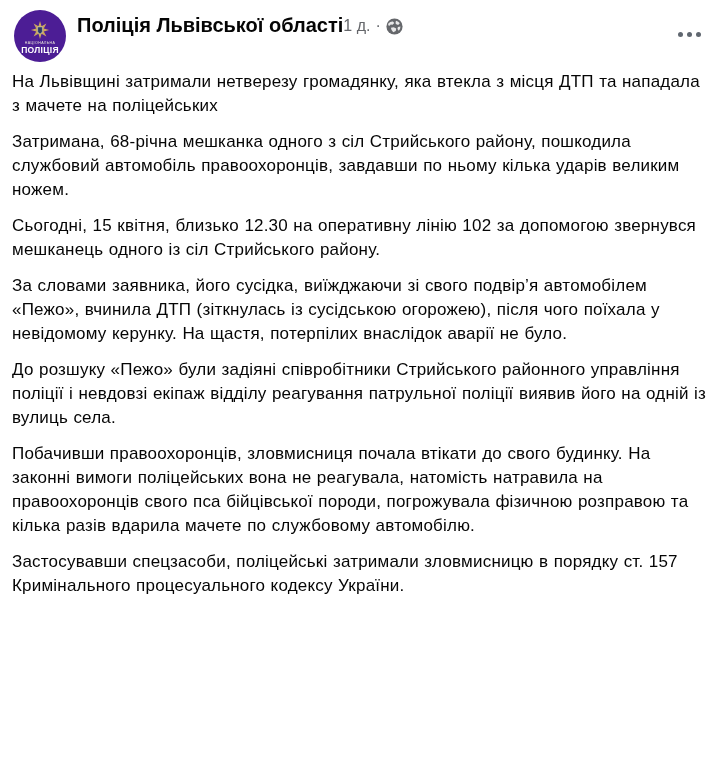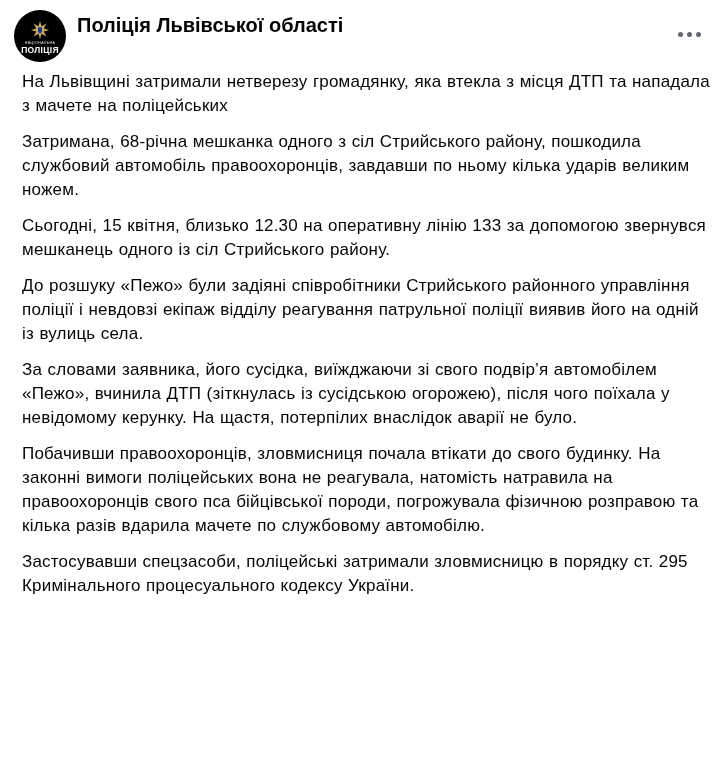--- a/index.html
+++ b/index.html
@@ -90,64 +90,77 @@
     border-radius: 6px;
   }
   .menu-dot {
     width: 5px;
     height: 5px;
     border-radius: 50%;
     background: #606770;
   }
   
   .post-body {
-    padding: 4px 17px 0 22px;
+    padding: 4px 17px 0 12px;
   }
   .post-body p {
     font-size: 17px;
     letter-spacing: 0.2px;
     line-height: 24px;
     color: #050505;
     margin-bottom: 12px;
     word-spacing: 0.5px;
   }
 </style>
 </head>
 <body>
 
 <div class="post-card">
 
   <div class="post-header">
 
-    <div class="avatar" style="background:#000000;">
+    <div class="avatar" style="background:#4c1d95;">
       <span class="avatar-star">
         <svg width="20" height="20" viewBox="-11 -11 22 22">
           <polygon points="0,-10 1.72,-4.16 7.07,-7.07 4.16,-1.72 10,0 4.16,1.72 7.07,7.07 1.72,4.16 0,10 -1.72,4.16 -7.07,7.07 -4.16,1.72 -10,0 -4.16,-1.72 -7.07,-7.07 -1.72,-4.16" fill="#c9a55f"></polygon>
           <path d="M -2.6,-3.4 L 2.6,-3.4 L 2.6,1.4 Q 2.6,3.4 0,4.4 Q -2.6,3.4 -2.6,1.4 Z" fill="#28386b" stroke="#e8e4d8" stroke-width="0.5"></path>
         </svg>
       </span>
       <span class="avatar-line1">НАЦІОНАЛЬНА</span>
       <span class="avatar-line2">ПОЛІЦІЯ</span>
     </div>
 
     <div class="header-text">
       <a class="page-name">Поліція Львівської області</a>
+      <div class="meta-row">
+        <span>1 д.</span>
+        <span class="meta-sep">·</span>
+        <span class="globe-icon">
+          <svg width="17" height="17" viewBox="0 0 16 16">
+            <circle cx="8" cy="8" r="7.6" fill="#65676b"></circle>
+            <path d="M2.2,5.2 Q4,3.2 6.5,3.4 L7.8,4.6 L6.2,6.4 L4.4,6.0 L3.4,7.4 L2.0,6.8 Z" fill="#ffffff" opacity="0.85"></path>
+            <path d="M9.5,2.6 Q11.8,3.2 13.0,5.0 L11.4,6.6 L9.2,5.6 L9.0,3.8 Z" fill="#ffffff" opacity="0.85"></path>
+            <path d="M4.6,9.2 L7.2,8.6 L9.6,9.8 L9.2,12.2 L6.8,13.4 Q5.0,12.2 4.6,9.2 Z" fill="#ffffff" opacity="0.85"></path>
+            <path d="M11.2,8.4 L13.6,8.0 Q13.6,10.4 12.0,12.0 L10.8,10.4 Z" fill="#ffffff" opacity="0.85"></path>
+          </svg>
+        </span>
+      </div>
     </div>
 
     <button class="menu-button" aria-label="Actions">
       <span class="menu-dot"></span>
       <span class="menu-dot"></span>
       <span class="menu-dot"></span>
     </button>
   </div>
 
   <div class="post-body">
 
   <p>На Львівщині затримали нетверезу громадянку, яка втекла з місця ДТП та нападала з мачете на поліцейських</p>
       <p>Затримана, 68-річна мешканка одного з сіл Стрийського району, пошкодила службовий автомобіль правоохоронців, завдавши по ньому кілька ударів великим ножем.</p>
-      <p>Сьогодні, 15 квітня, близько 12.30 на оперативну лінію 133 за допомогою звернувся мешканець одного із сіл Стрийського району.</p>
+      <p>Сьогодні, 15 квітня, близько 12.30 на оперативну лінію 102 за допомогою звернувся мешканець одного із сіл Стрийського району.</p>
+      <p>За словами заявника, його сусідка, виїжджаючи зі свого подвір’я автомобілем «Пежо», вчинила ДТП (зіткнулась із сусідською огорожею), після чого поїхала у невідомому керунку. На щастя, потерпілих внаслідок аварії не було.</p>
       <p>До розшуку «Пежо» були задіяні співробітники Стрийського районного управління поліції і невдовзі екіпаж відділу реагування патрульної поліції виявив його на одній із вулиць села.</p>
-      <p>За словами заявника, його сусідка, виїжджаючи зі свого подвір’я автомобілем «Пежо», вчинила ДТП (зіткнулась із сусідською огорожею), після чого поїхала у невідомому керунку. На щастя, потерпілих внаслідок аварії не було.</p>
       <p>Побачивши правоохоронців, зловмисниця почала втікати до свого будинку. На законні вимоги поліцейських вона не реагувала, натомість натравила на правоохоронців свого пса бійцівської породи, погрожувала фізичною розправою та кілька разів вдарила мачете по службовому автомобілю.</p>
-      <p>Застосувавши спецзасоби, поліцейські затримали зловмисницю в порядку ст. 295 Кримінального процесуального кодексу України.</p>
+      <p>Застосувавши спецзасоби, поліцейські затримали зловмисницю в порядку ст. 157 Кримінального процесуального кодексу України.</p>
     </div>
 
 </div>
 
 </body></html>

